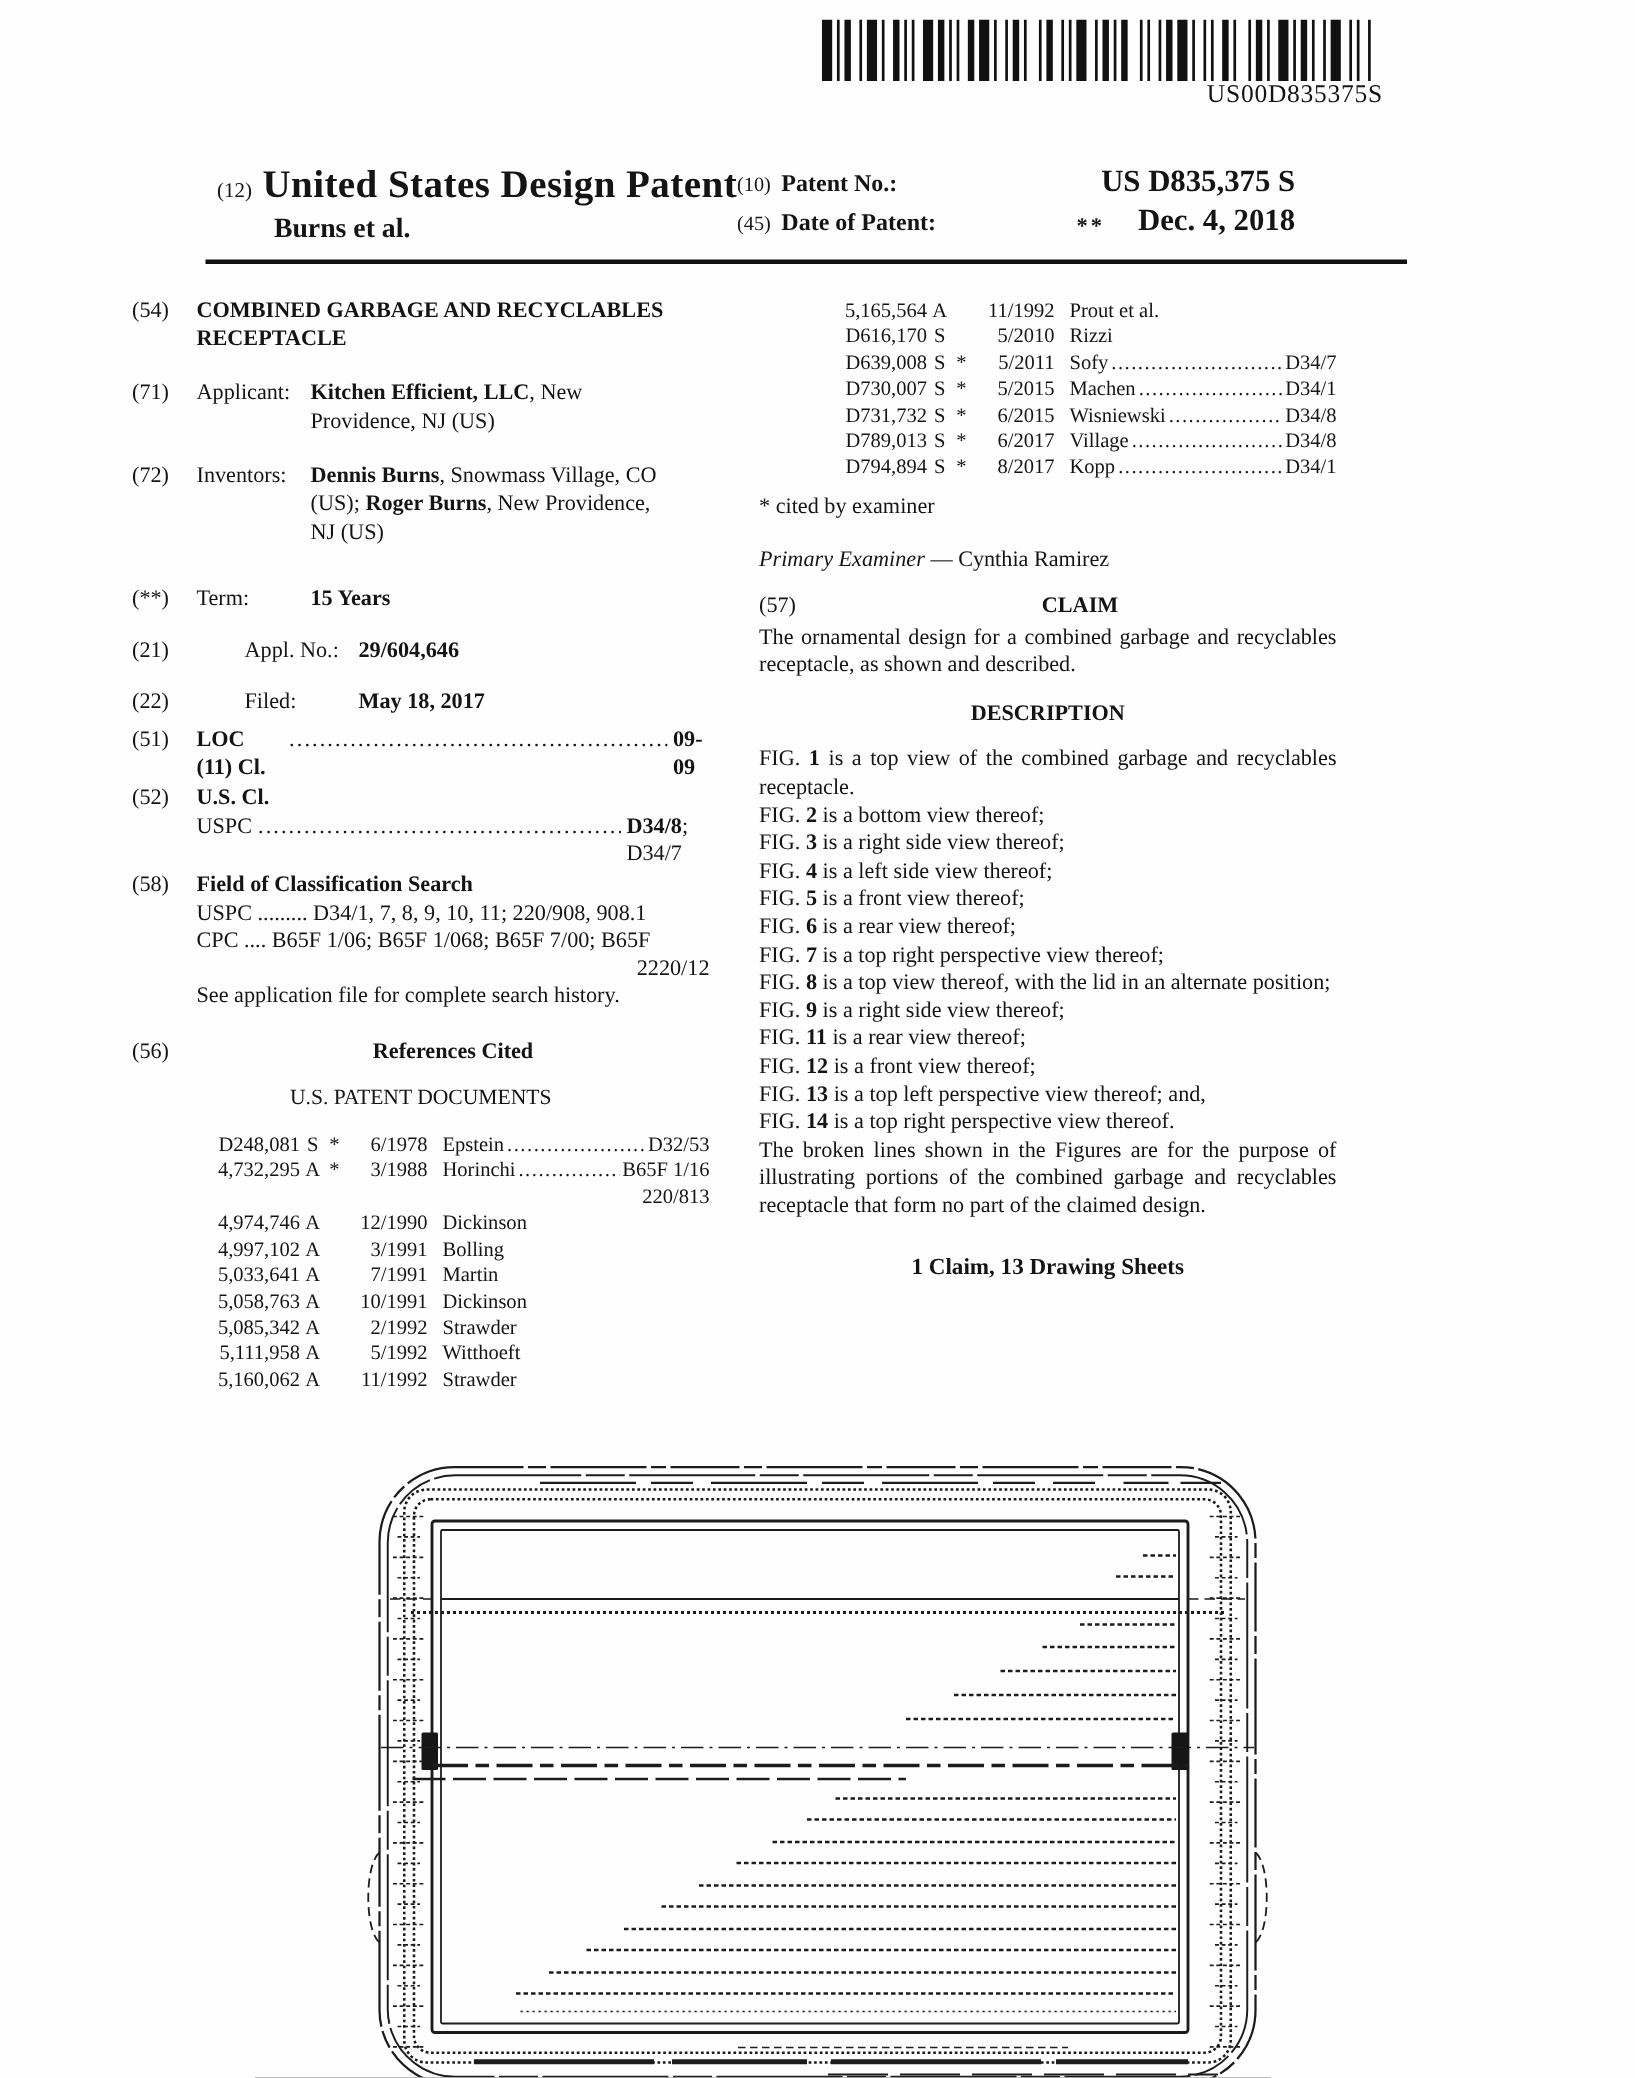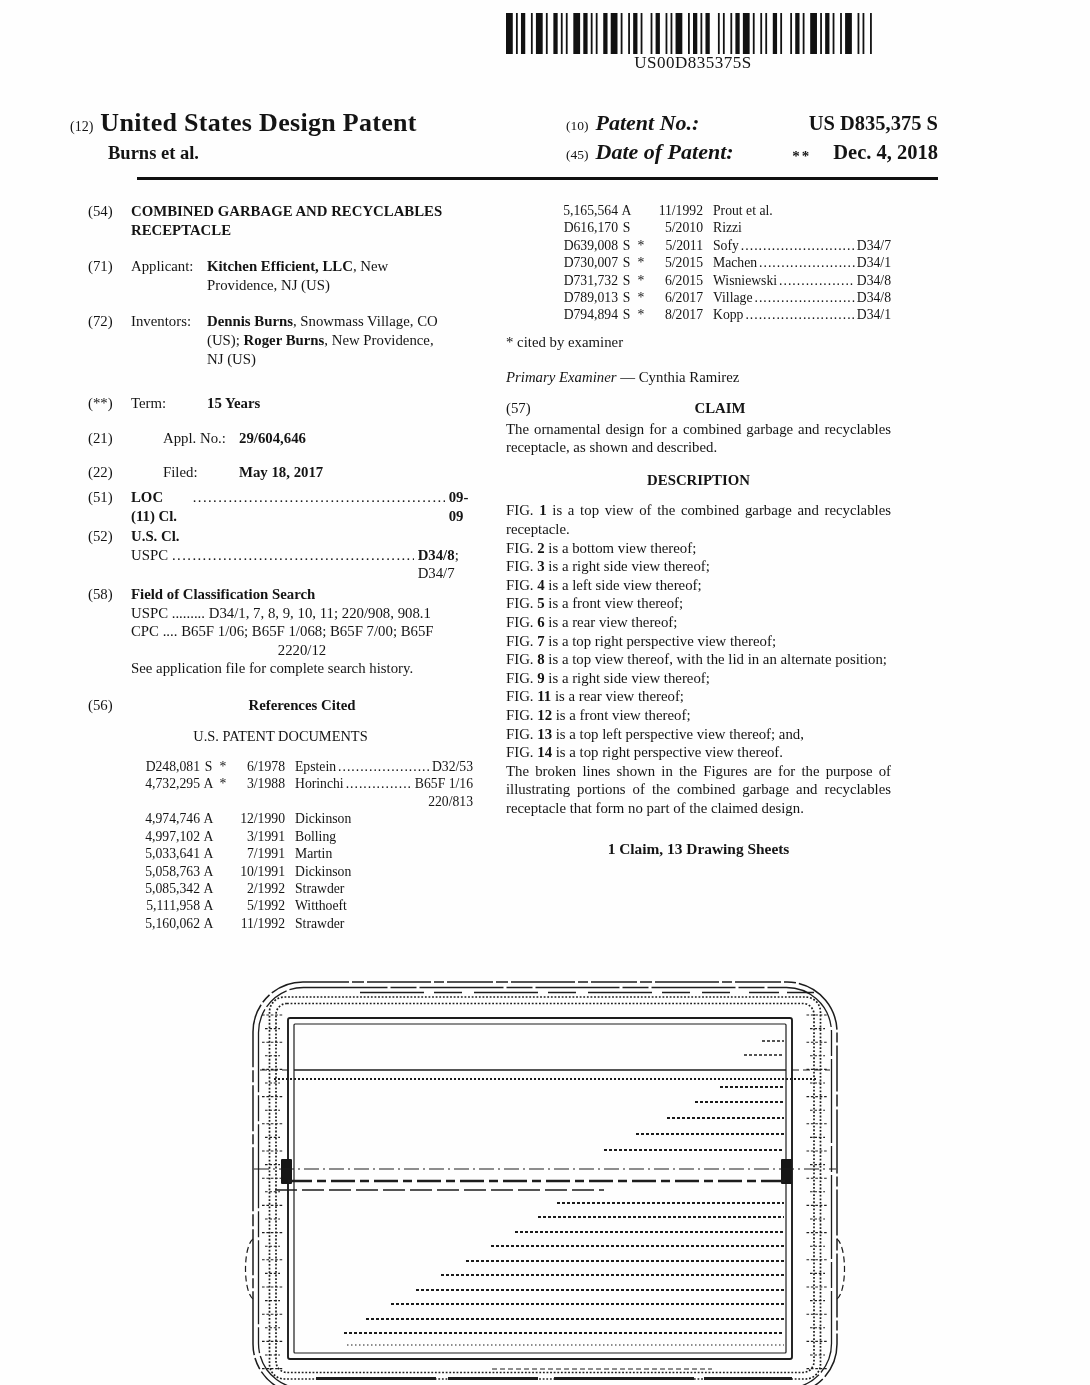--- a/index.html
+++ b/index.html
@@ -2,52 +2,52 @@
 <html><head>
 <meta charset="utf-8">
 <style>
   html,body{margin:0;padding:0;background:#888;}
   .page{
     width:1090px;height:1385px;position:relative;background:#fefefe;
     font-family:"Liberation Serif","DejaVu Serif",serif;color:#141414;
     margin:0 auto;overflow:hidden;
   }
   
-  .barcode-wrap{position:absolute;top:13px;left:506px;width:374px;text-align:center;}
+  .barcode-wrap{position:absolute;top:13px;left:548px;width:374px;text-align:right;}
   .barcode-wrap svg{display:block;margin:0 auto;}
   .barcode-text{font-size:17px;letter-spacing:.5px;margin-top:-1px;}
   
-  header{display:flex;justify-content:space-between;align-items:flex-start;
+  header{display:flex;justify-content:center;align-items:flex-start;
          padding:106px 152px 0 70px;}
   .hdr-row1{display:flex;align-items:baseline;}
   .paren12{font-size:14px;margin-right:7px;}
   .doc-type{font-size:26px;font-weight:bold;letter-spacing:.3px;margin:0;line-height:34px;}
   .hdr-authors{font-size:18.5px;font-weight:bold;padding-left:38px;margin-top:3px;}
   .hdr-right{width:372px;flex:0 0 auto;margin-top:4px;}
   .hr-row{display:flex;align-items:baseline;margin-bottom:3px;}
   .hp{font-size:13.5px;margin-right:7px;white-space:nowrap;}
-  .hl{font-size:22px;font-weight:bold;white-space:nowrap;font-style:italic;}
+  .hl{font-size:16px;font-weight:bold;white-space:nowrap;}
   .sp{flex:1;}
   .stars{font-size:15px;font-weight:bold;margin-right:22px;position:relative;top:2px;letter-spacing:2px;}
   .hv{font-size:20.5px;font-weight:bold;white-space:nowrap;}
   .rule{margin:9px 152px 0 137px;border-top:3px solid #111;}
   
   .cols{display:flex;gap:33px;margin:0 152px 0 88px;}
   .col{width:385px;flex:0 0 385px;font-size:14.8px;line-height:18.6px;}
   .itm{display:flex;}
   .inum{flex:0 0 43px;}
   .ibody{flex:1;min-width:0;}
   .bold{font-weight:bold;}
   .lblgrid{display:grid;grid-template-columns:76px 1fr;}
   .mt22{margin-top:22px;}.mt18{margin-top:18px;}.mt26{margin-top:26px;}
   .mt16{margin-top:16px;gap:32px;}.mt12{margin-top:12px;}
   .mt6{margin-top:6px;}.mt2{margin-top:2px;}.mt14{margin-top:14px;}
   .dotrow{display:flex;align-items:baseline;}
   .leader{flex:1 1 auto;overflow:hidden;white-space:nowrap;letter-spacing:1.4px;margin:0 4px;}
-  .alignr{text-align:center;}
+  .alignr{text-align:right;}
   .center{text-align:center;}
   .just{text-align:justify;}
   .subhead{text-align:center;font-size:14.4px;margin-top:13px;}
   
   .refs{margin-top:12px;padding-left:28px;font-size:13.7px;line-height:17.4px;}
   .ref-row{display:flex;align-items:baseline;}
   .rp{flex:0 0 84px;text-align:right;white-space:nowrap;}
   .rk{flex:0 0 17px;text-align:center;}
   .rs{flex:0 0 12px;text-align:center;}
   .rd{flex:0 0 56px;text-align:right;white-space:nowrap;}

